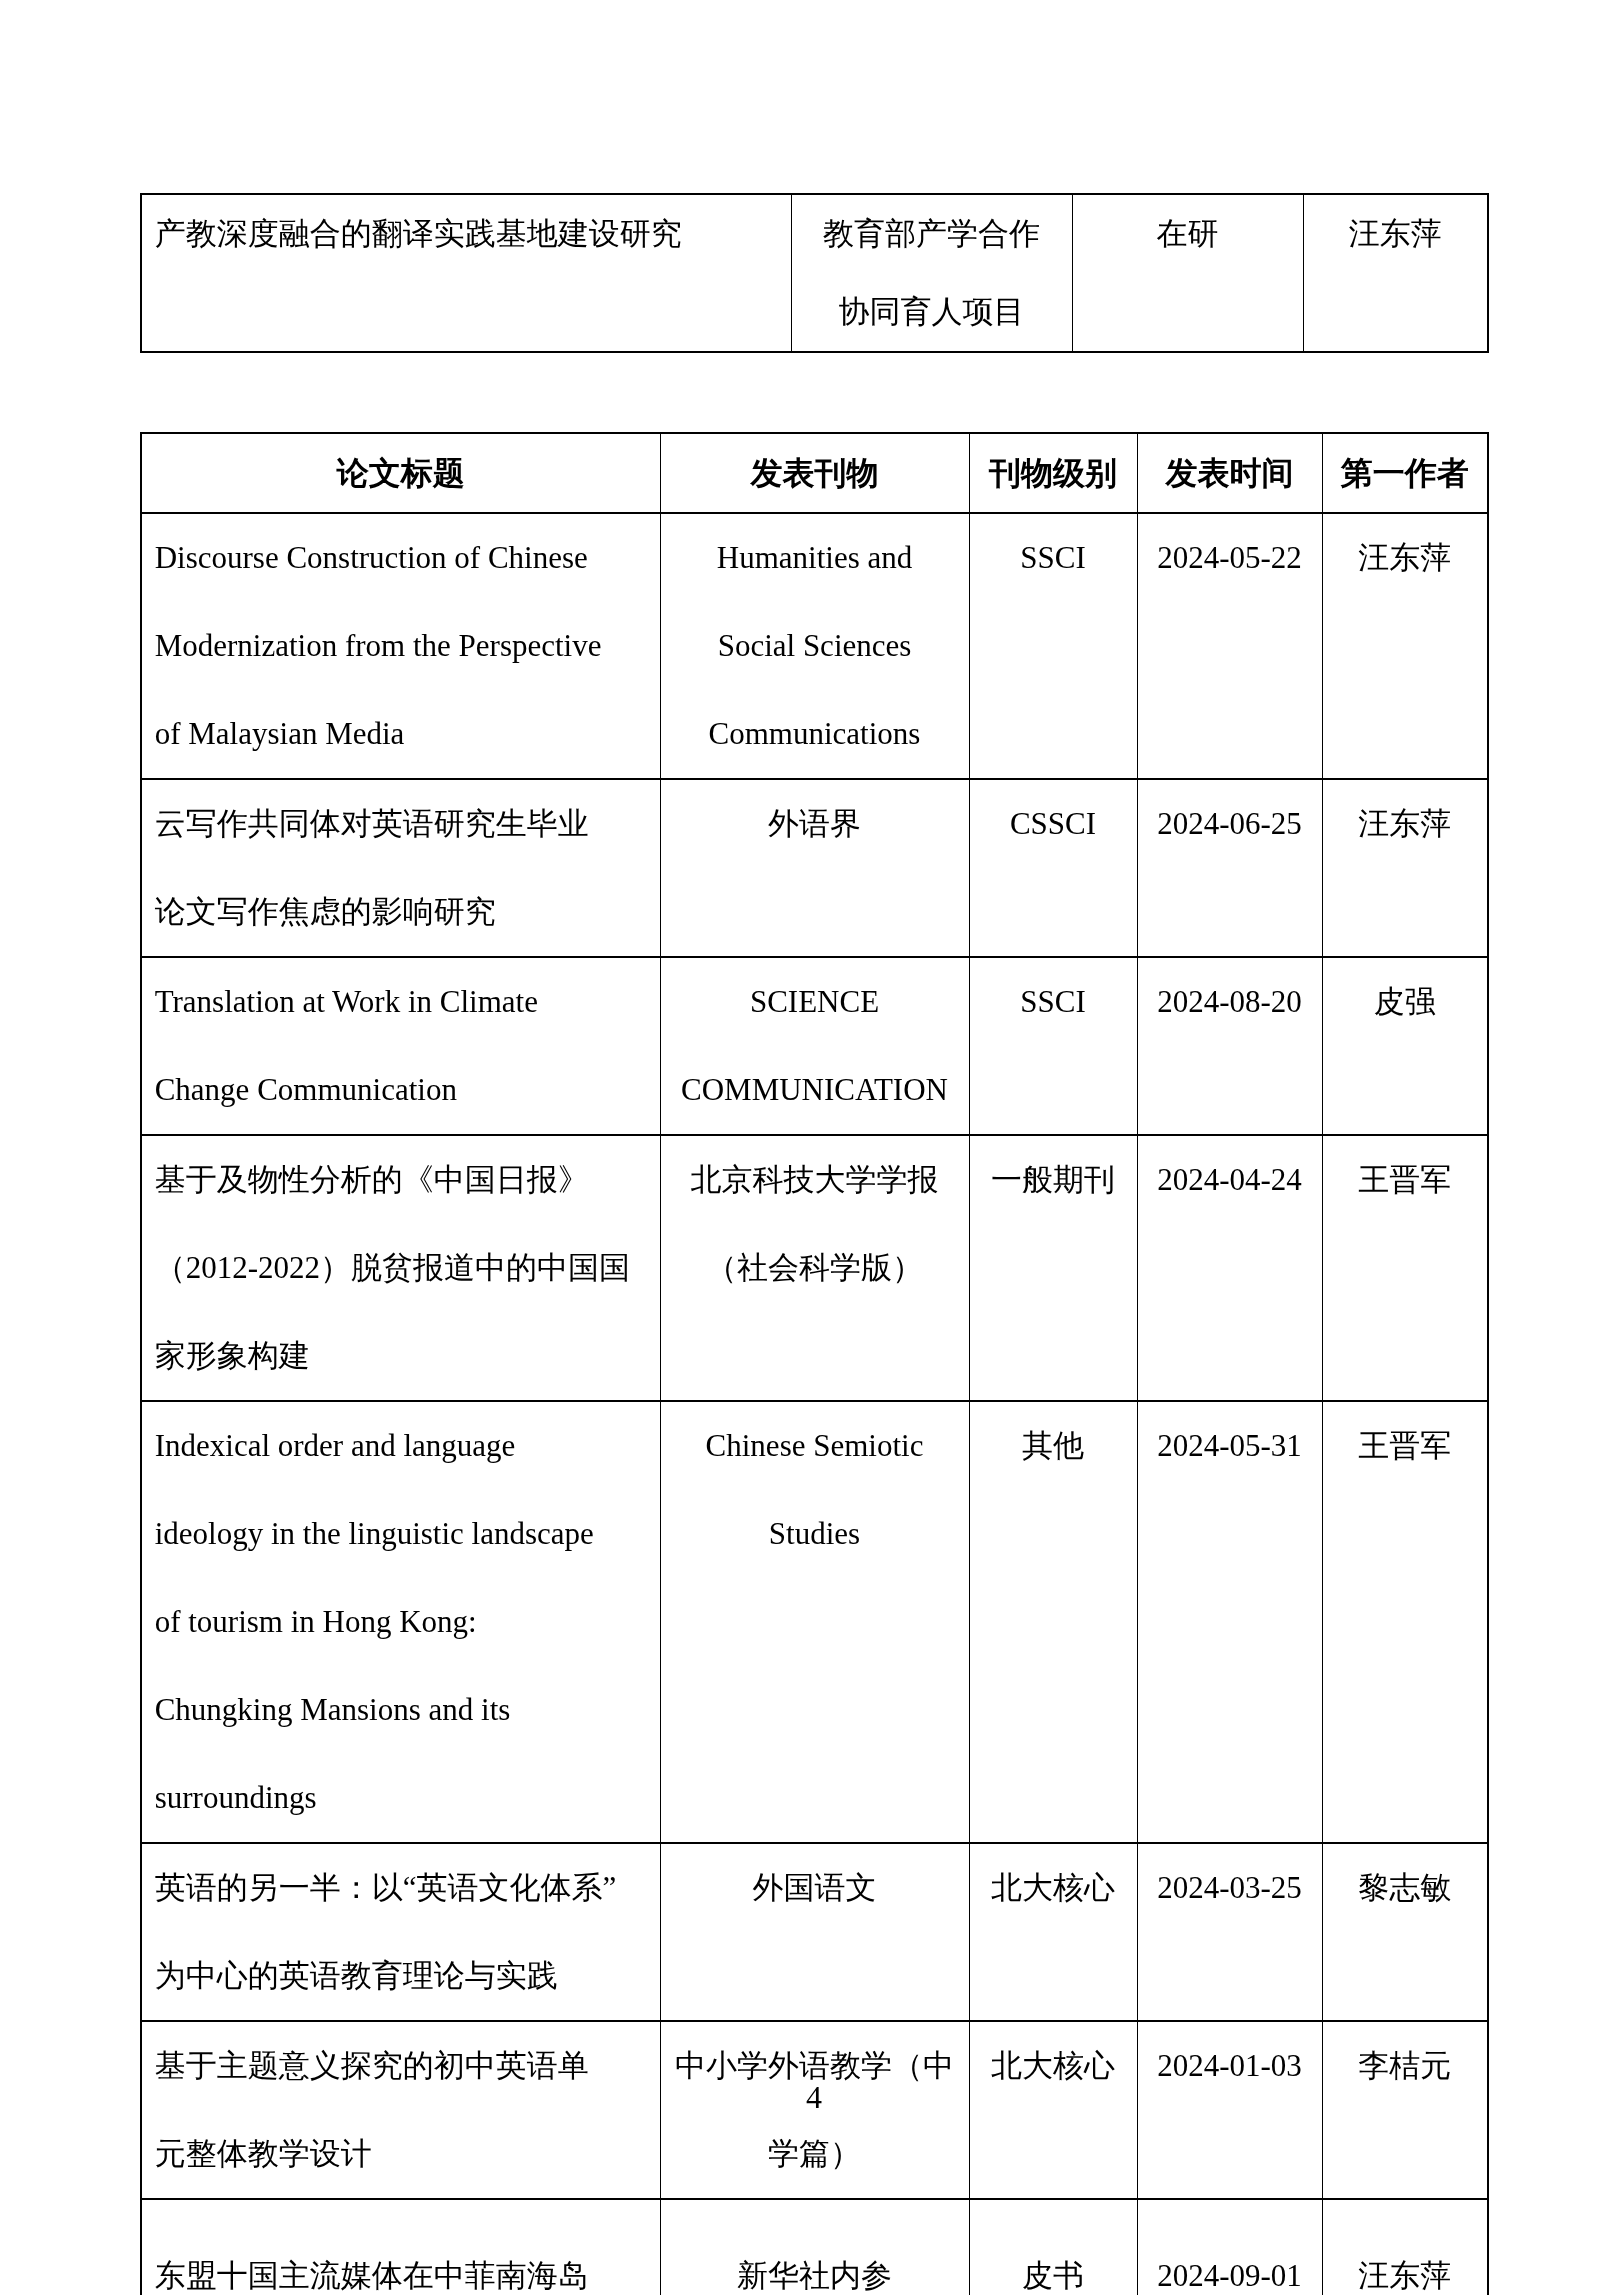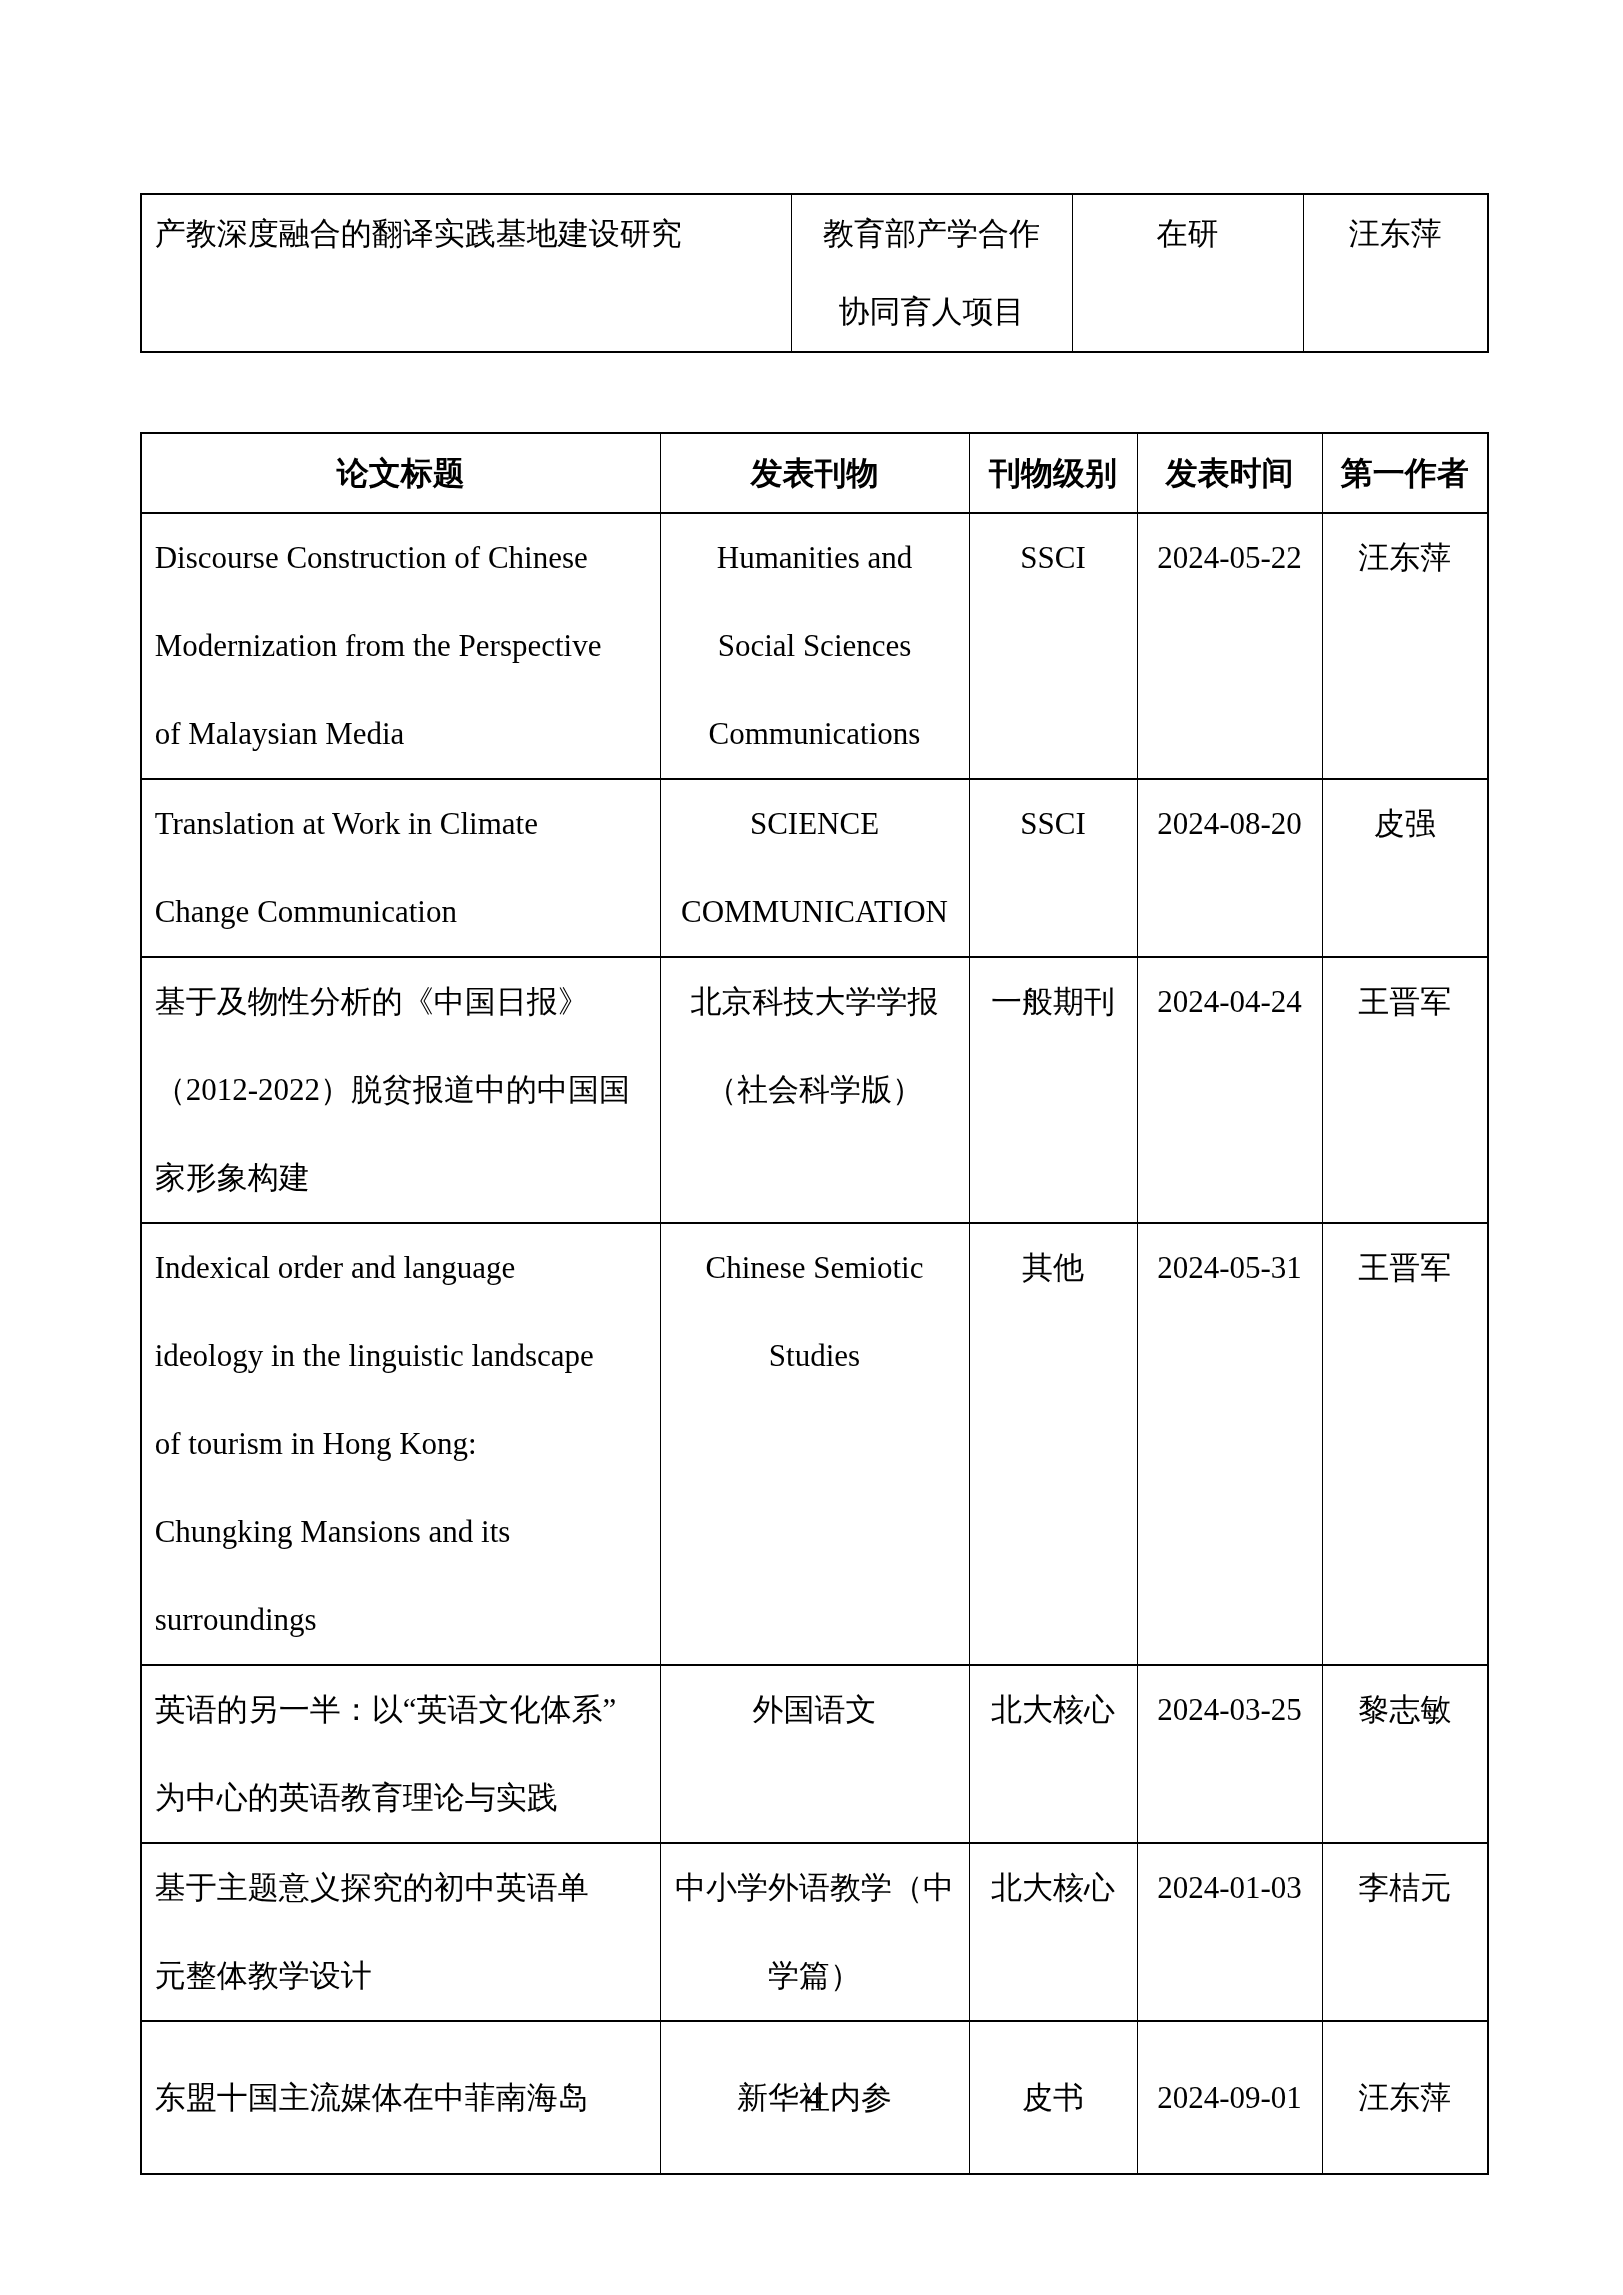--- a/index.html
+++ b/index.html
@@ -97,20 +97,28 @@
 Modernization from the Perspective
 of Malaysian Media</td>
       <td>Humanities and
 Social Sciences
 Communications</td>
       <td>SSCI</td>
       <td>2024-05-22</td>
       <td>汪东萍</td>
     </tr>
     <tr class="r2">
+      <td class="cell-title">云写作共同体对英语研究生毕业
+论文写作焦虑的影响研究</td>
+      <td>外语界</td>
+      <td>CSSCI</td>
+      <td>2024-06-25</td>
+      <td>汪东萍</td>
+    </tr>
+    <tr class="r2">
       <td class="cell-title">Translation at Work in Climate
 Change Communication</td>
       <td>SCIENCE
 COMMUNICATION</td>
       <td>SSCI</td>
       <td>2024-08-20</td>
       <td>皮强</td>
     </tr>
     <tr class="r3">
       <td class="cell-title">基于及物性分析的《中国日报》

